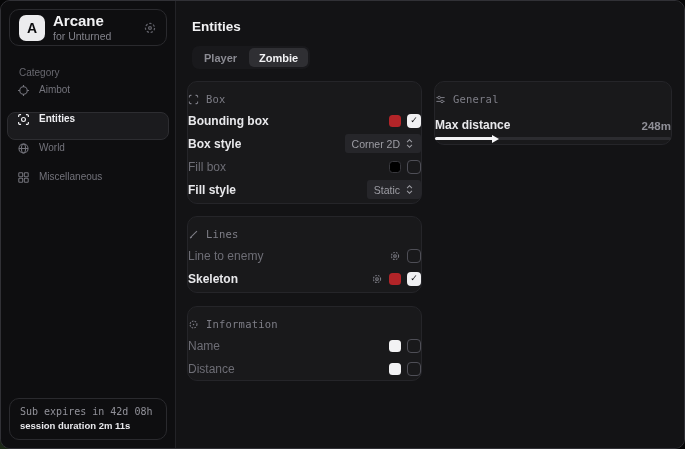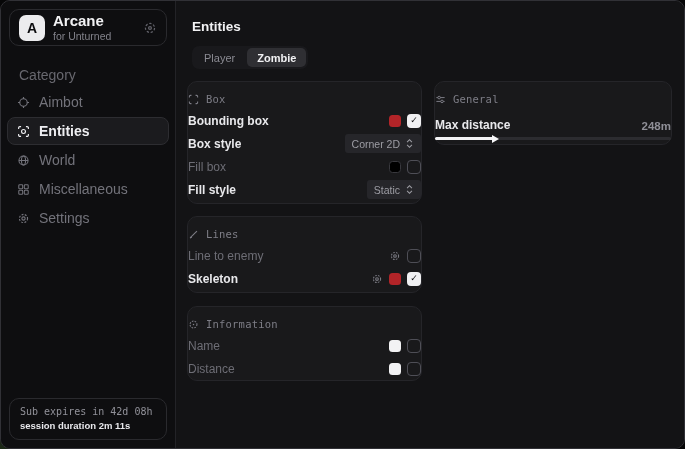--- a/index.html
+++ b/index.html
@@ -28,43 +28,43 @@
   }
   .logo{
     width:26px;height:26px;border-radius:7px;background:#ececee;
     color:#0d0d0f;font-weight:700;font-size:14px;
     display:flex;align-items:center;justify-content:center;flex:0 0 auto;
   }
   .brand-text{display:flex;flex-direction:column;line-height:1.2;}
   .brand-title{font-size:15px;font-weight:700;color:#f2f2f4;}
   .brand-sub{font-size:10.5px;color:#82828a;}
   .brand-action{margin-left:auto;color:#63636b;display:flex;cursor:pointer;}
-  .category{margin:13px 0 5px 18px;font-size:14px;color:#68686f;}
+  .category{margin:13px 0 5px 18px;font-size:10px;color:#68686f;}
   .nav{display:flex;flex-direction:column;padding:0 6px;gap:1px;}
   .nav-item{
-    display:flex;align-items:center;gap:9px;height:28px;padding:0 9px;
+    display:flex;align-items:flex-start;gap:9px;height:28px;padding:0 9px;
     border-radius:8px;border:1px solid transparent;
-    color:#73737b;font-size:14px;font-weight:500;cursor:pointer;box-sizing:border-box;
+    color:#73737b;font-size:10px;font-weight:500;cursor:pointer;box-sizing:border-box;
   }
   .nav-item.active{background:#1b1b1e;border-color:#2d2d31;color:#eeeef1;font-weight:600;}
   .nav-item .ic{display:flex;flex:0 0 auto;}
   .status{
     margin:auto 8px 8px;border:1px solid #2a2a2e;border-radius:10px;
     padding:7px 10px 8px;display:flex;flex-direction:column;gap:3px;
   }
   .status-expiry{font-family:"DejaVu Sans Mono",monospace;font-size:10px;color:#92929a;white-space:nowrap;}
   .status-session{font-size:9.5px;font-weight:700;color:#e8e8ec;}
   
   .main{position:absolute;left:175px;top:0;right:0;bottom:0;background:#131315;}
   .main-title{position:absolute;top:18px;left:16px;font-size:13.5px;font-weight:700;color:#f2f2f4;}
   .tabs{
     position:absolute;top:45px;left:16px;display:inline-flex;gap:2px;
     background:#19191c;padding:2px;border-radius:7px;
   }
-  .tab{padding:3.5px 10px;border-radius:5px;font-size:11px;color:#8b8b93;font-weight:400;cursor:pointer;}
+  .tab{padding:3.5px 10px;border-radius:5px;font-size:11px;color:#8b8b93;font-weight:700;cursor:pointer;}
   .tab.active{background:#2f2f33;color:#f2f2f4;font-weight:600;}
   
   .card{
     position:absolute;background:#19191b;border:1px solid #252529;border-radius:10px;
     padding:7px 0 9px;box-sizing:border-box;
   }
   #card-box{left:11px;top:80px;width:235px;height:123px;}
   #card-lines{left:11px;top:215px;width:235px;height:77px;}
   #card-info{left:11px;top:305px;width:235px;height:75px;}
   #card-general{left:258px;top:80px;width:238px;height:64px;}
@@ -161,29 +161,20 @@
         <span class="ic">
           <svg width="13" height="13" viewBox="0 0 16 16" fill="none" stroke="currentColor" stroke-width="1.3">
             <rect x="2.2" y="2.2" width="4.8" height="4.8" rx="1"></rect>
             <rect x="9" y="2.2" width="4.8" height="4.8" rx="1"></rect>
             <rect x="2.2" y="9" width="4.8" height="4.8" rx="1"></rect>
             <rect x="9" y="9" width="4.8" height="4.8" rx="1"></rect>
           </svg>
         </span>
         <span>Miscellaneous</span>
       </div>
-      <div class="nav-item">
-        <span class="ic">
-          <svg width="13" height="13" viewBox="0 0 16 16" fill="none" stroke="currentColor" stroke-width="1.4">
-            <circle cx="8" cy="8" r="5" stroke-dasharray="2.4 1.7"></circle>
-            <circle cx="8" cy="8" r="2"></circle>
-          </svg>
-        </span>
-        <span>Settings</span>
-      </div>
     </div>
 
     <div class="status">
       <span class="status-expiry">Sub expires in 42d 08h</span>
       <span class="status-session">session duration 2m 11s</span>
     </div>
   </div>
 
   <div class="main">
 

